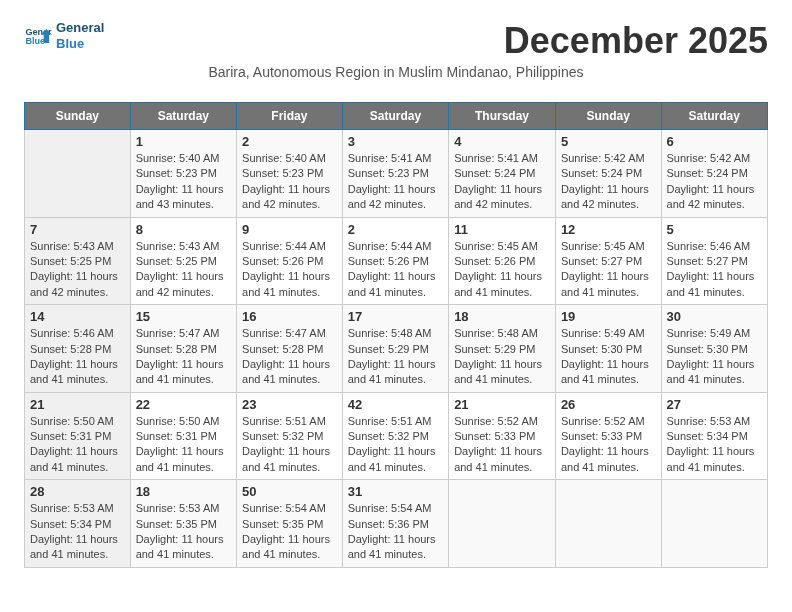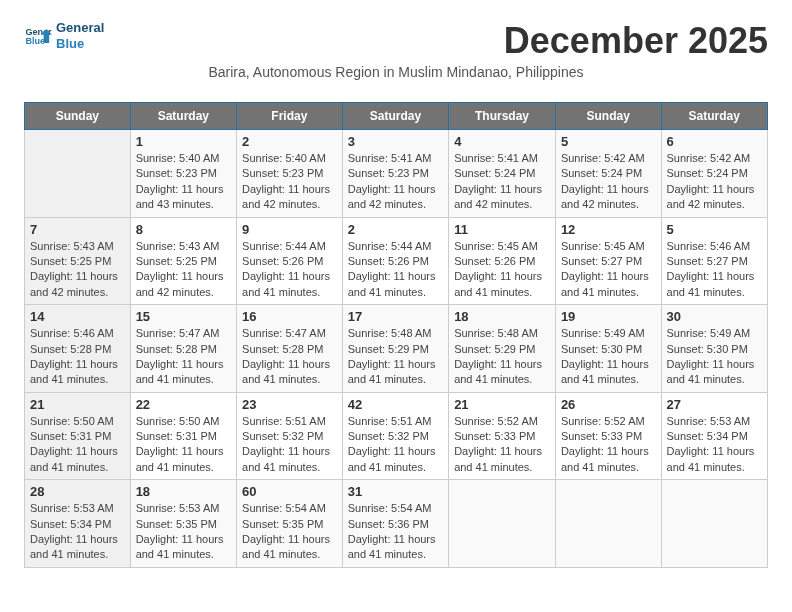--- a/index.html
+++ b/index.html
@@ -330,21 +330,21 @@
 and 41 minutes.</div>
         </td>
         <td>
           <span class="day-num">18</span>
           <div class="day-info" style="white-space: pre-line;">Sunrise: 5:53 AM
 Sunset: 5:35 PM
 Daylight: 11 hours
 and 41 minutes.</div>
         </td>
         <td>
-          <span class="day-num">60</span>
+          <span class="day-num">50</span>
           <div class="day-info" style="white-space: pre-line;">Sunrise: 5:54 AM
 Sunset: 5:35 PM
 Daylight: 11 hours
 and 41 minutes.</div>
         </td>
         <td>
           <span class="day-num">31</span>
           <div class="day-info" style="white-space: pre-line;">Sunrise: 5:54 AM
 Sunset: 5:36 PM
 Daylight: 11 hours

